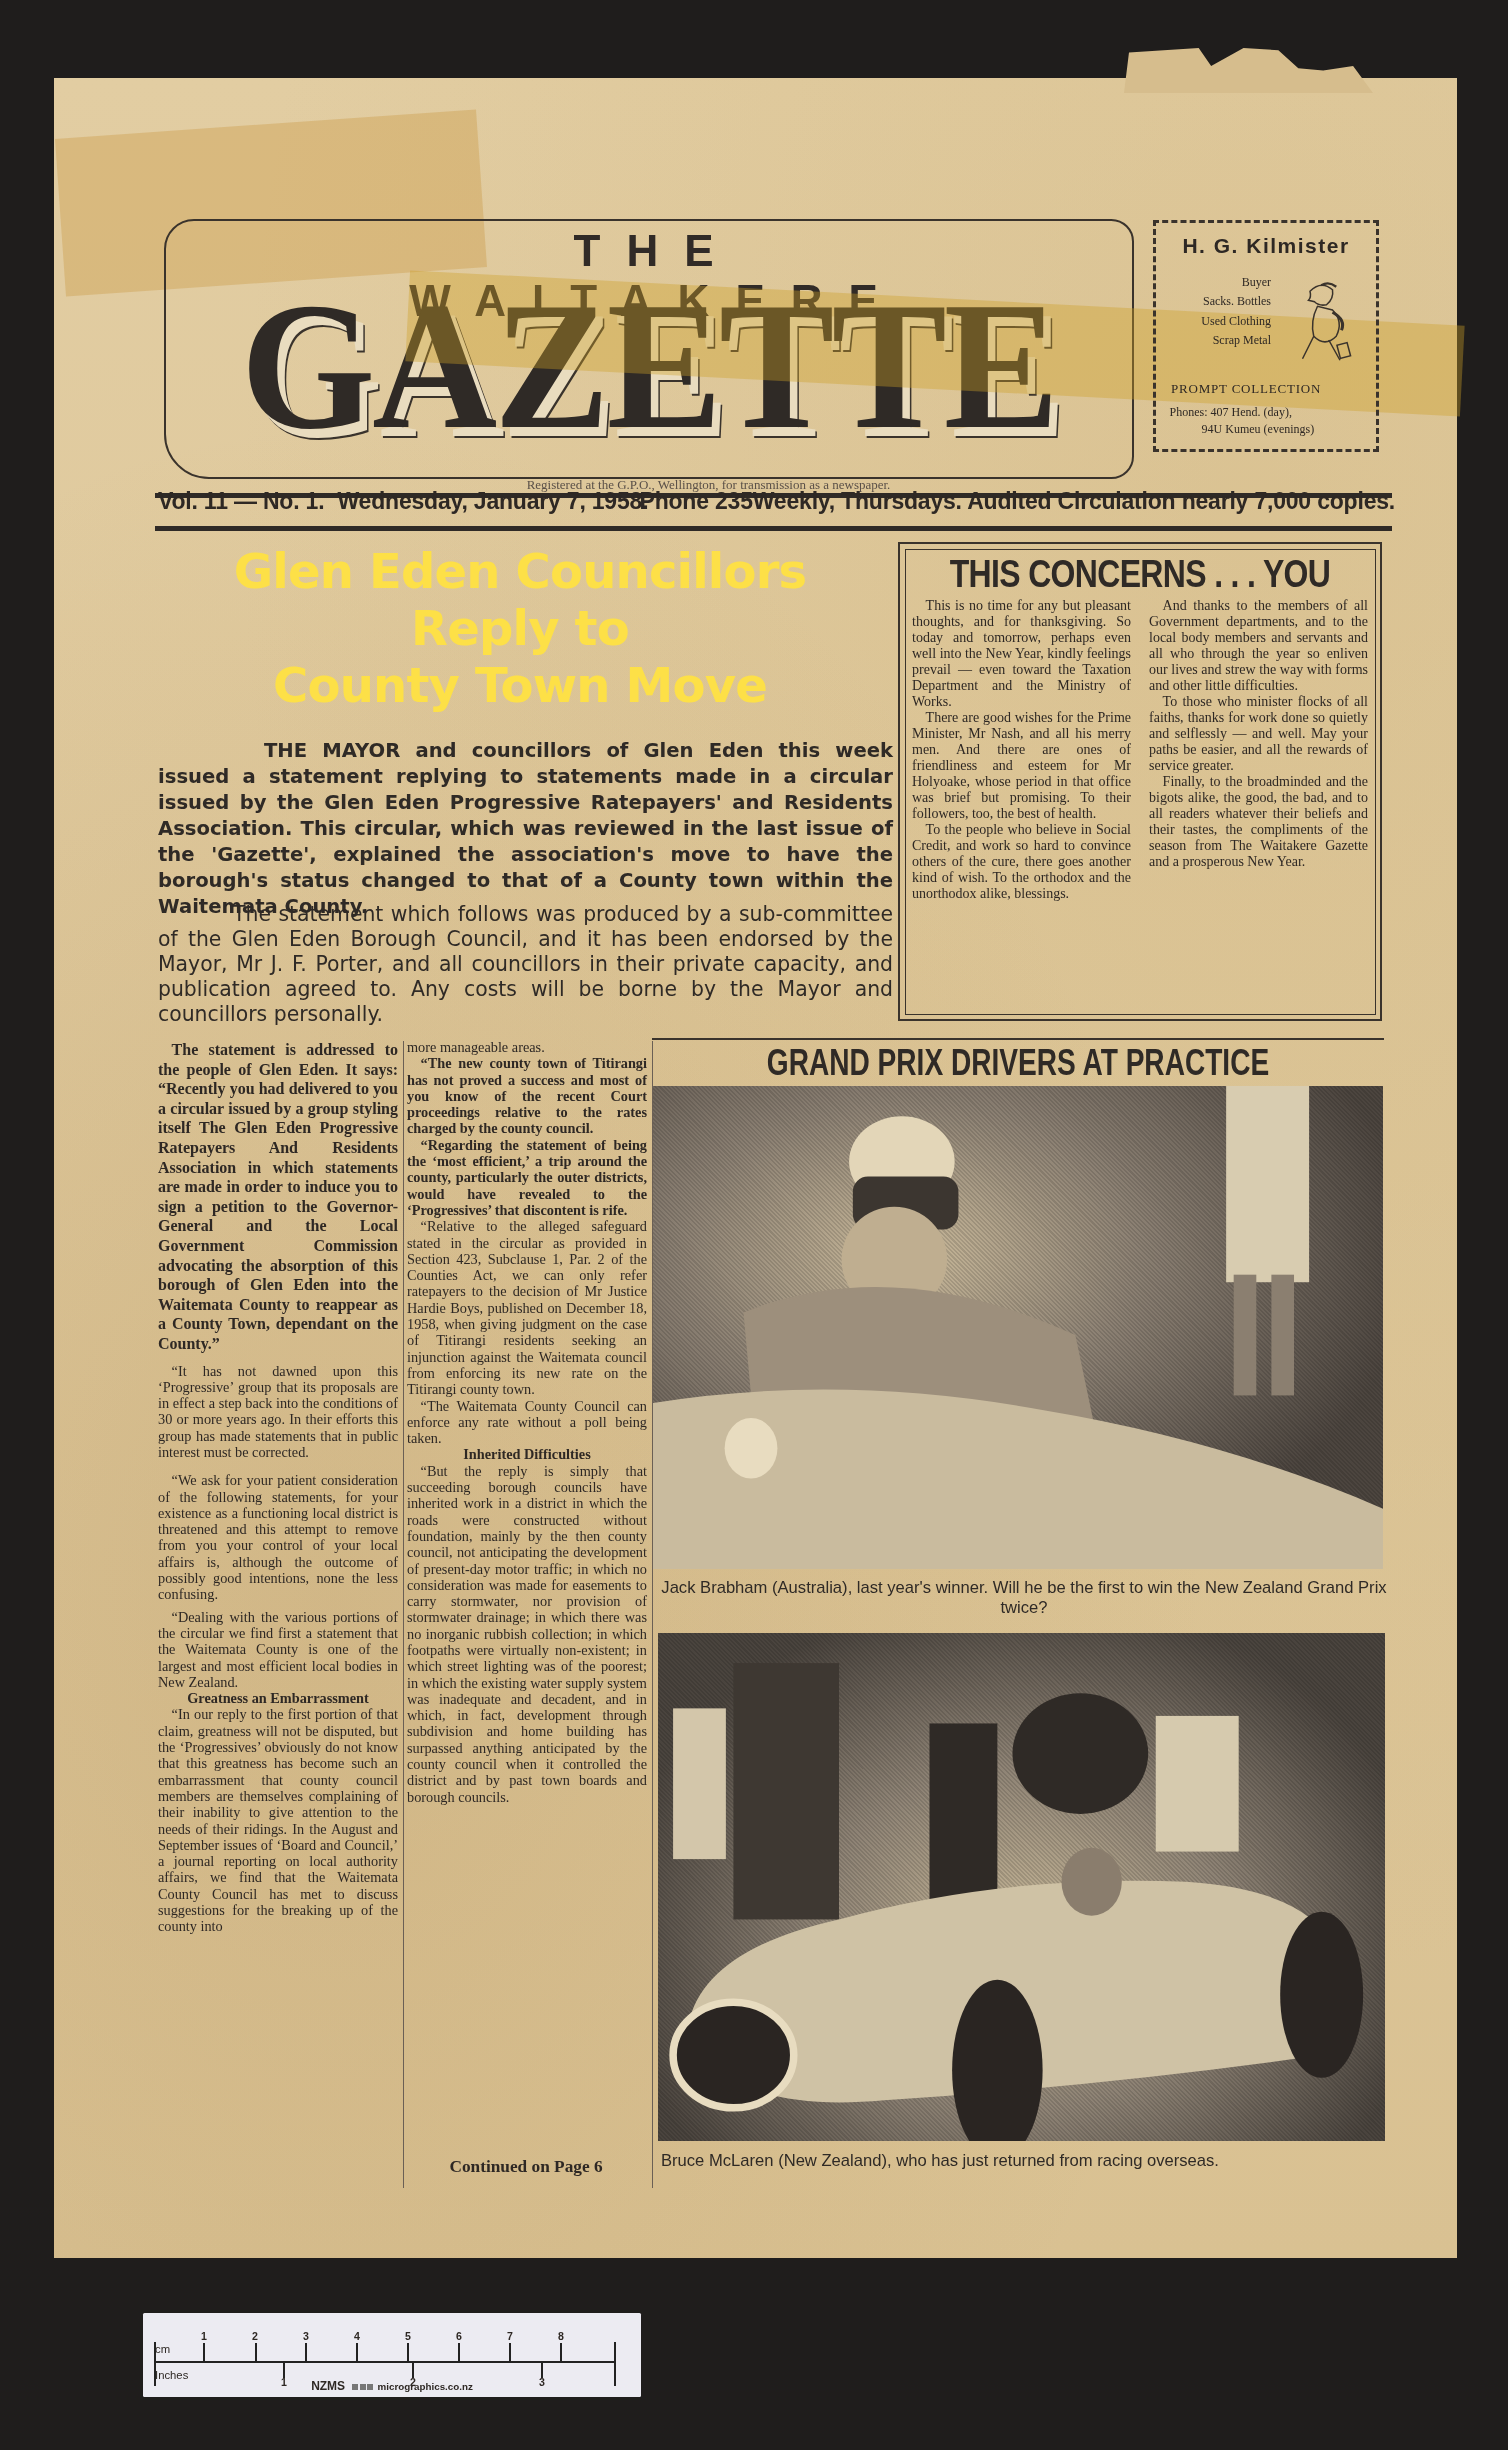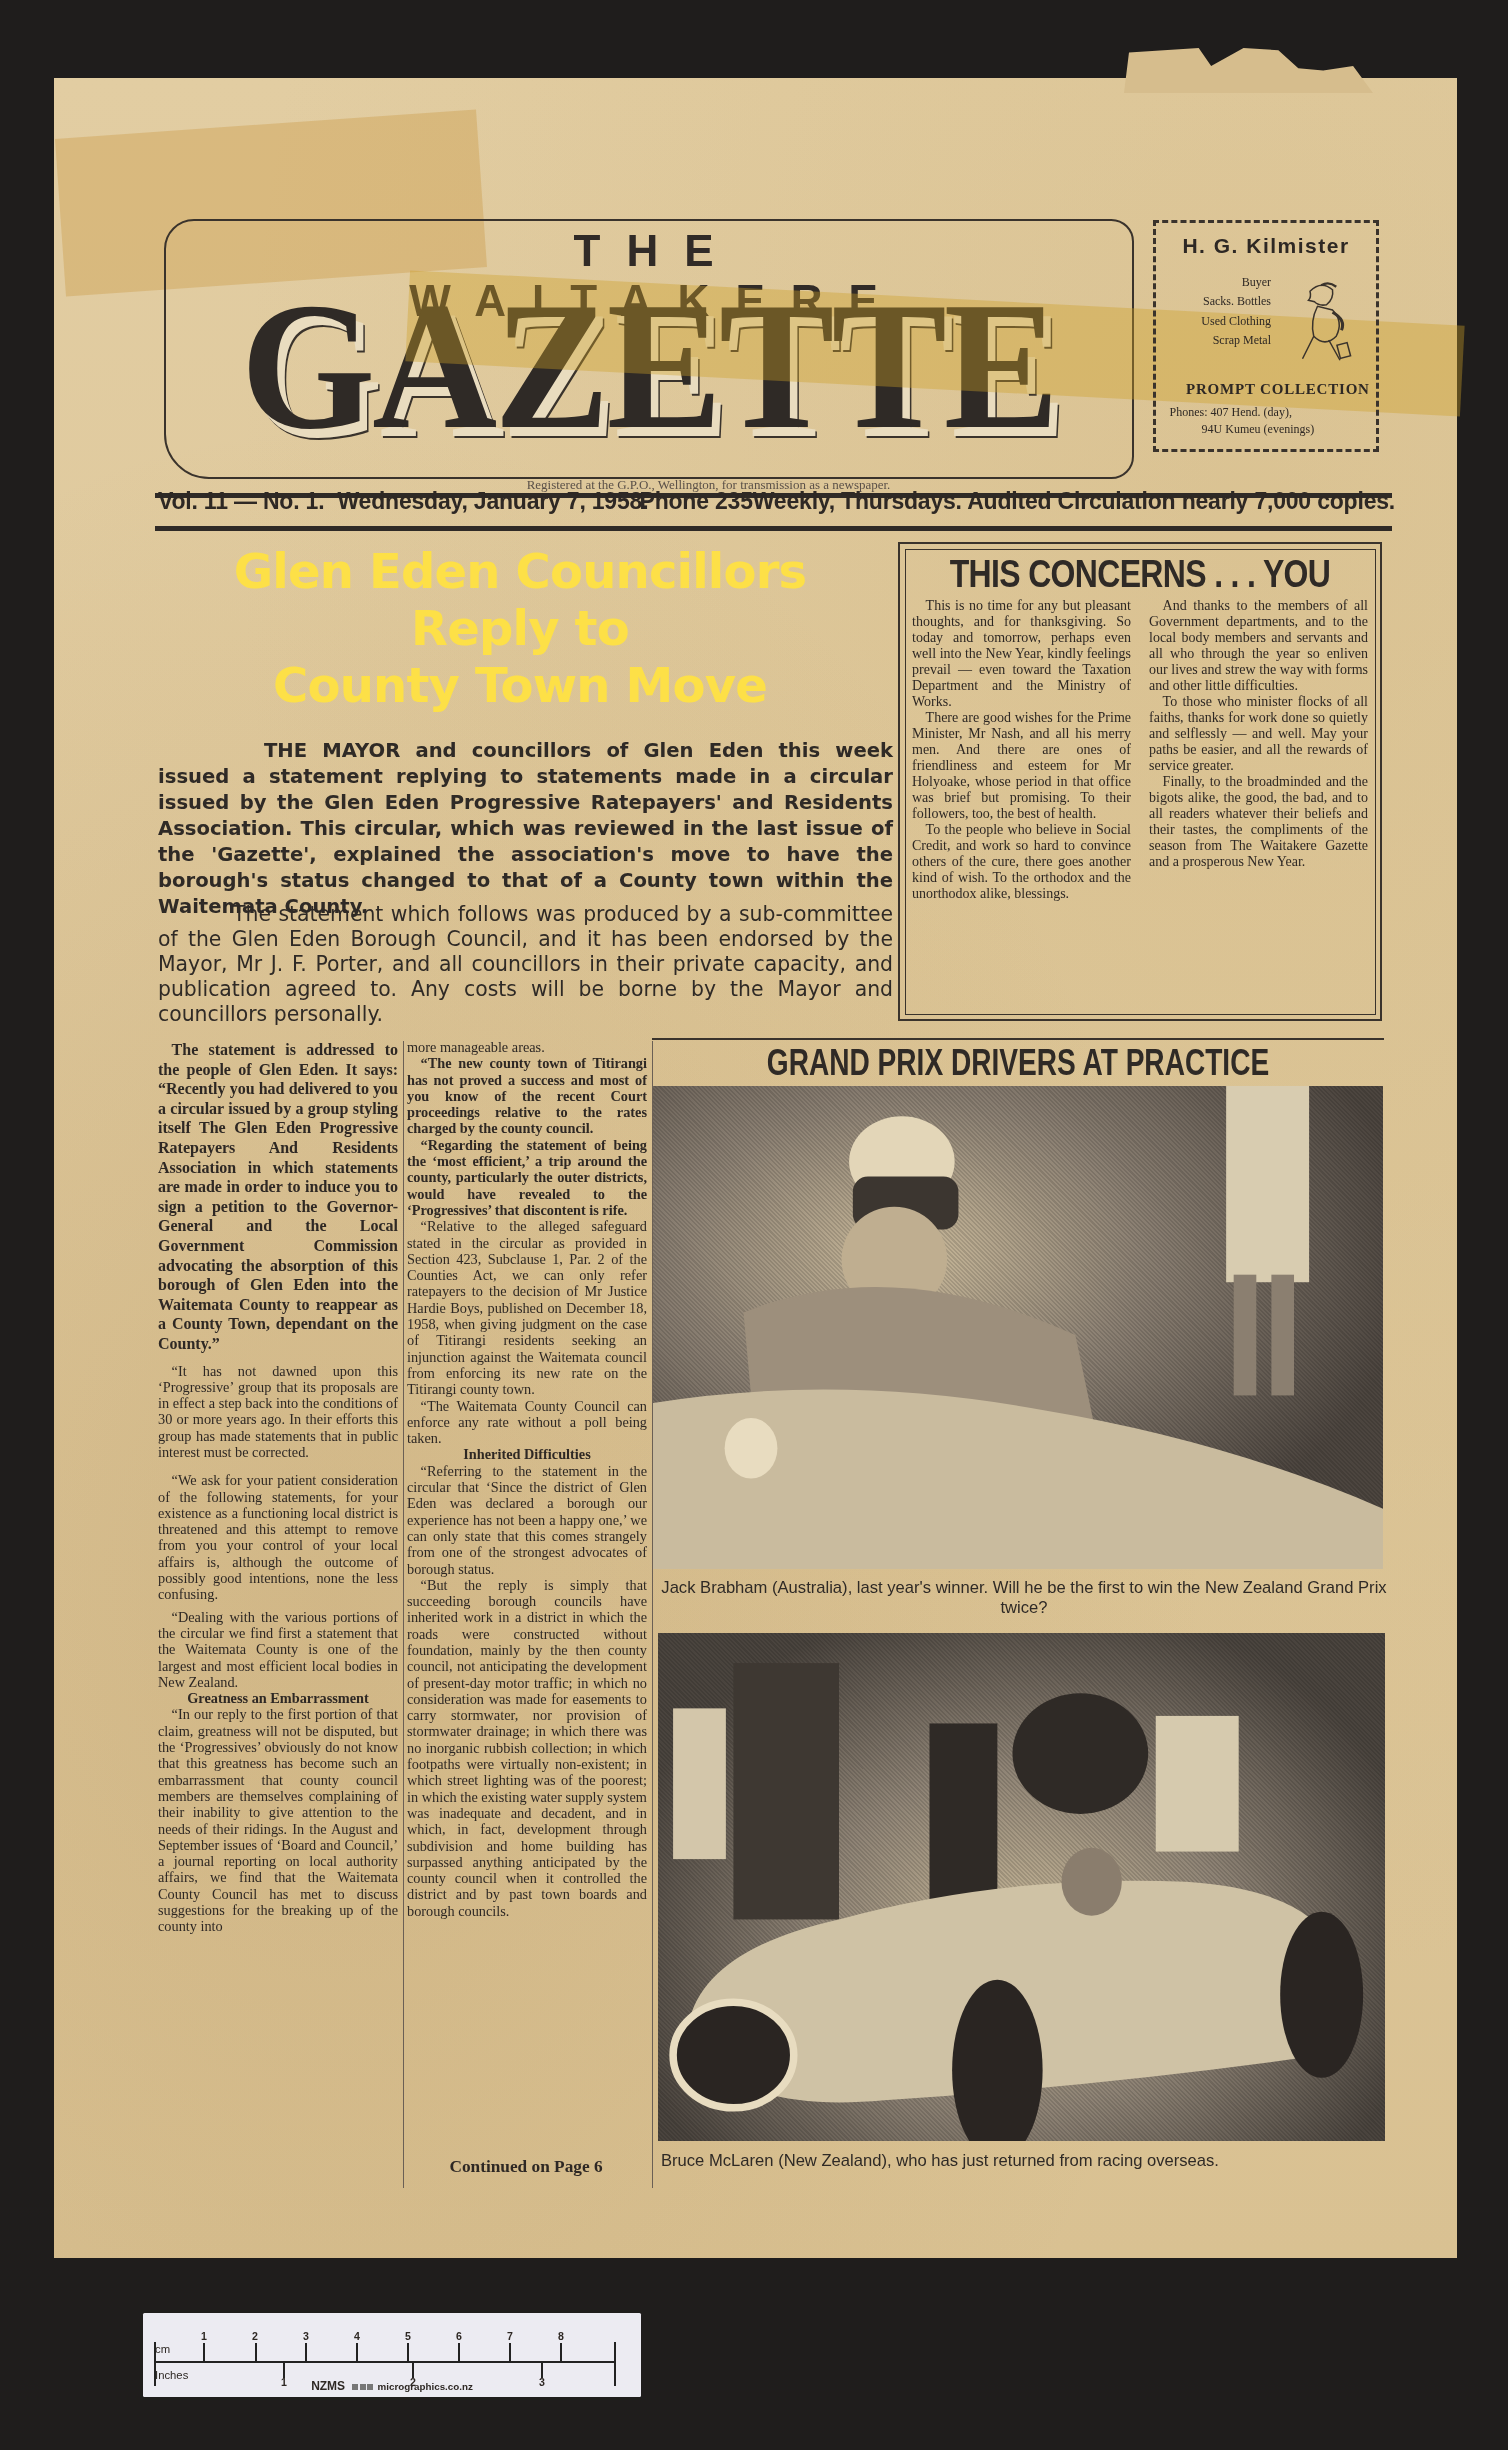--- a/index.html
+++ b/index.html
@@ -63,21 +63,21 @@
   .dl-phone { width:158px; }
 
   
   .ad-box {
     position:absolute; left:1153px; top:220px; width:226px; height:232px;
     border:3px dashed #3a332c; box-sizing:border-box; padding:10.6px 9px;
   }
   .ad-name { font-family:"Liberation Sans", sans-serif; font-weight:bold; font-size:21px; text-align:center; letter-spacing:1.5px; }
   .ad-lines { margin-top:15px; font-size:12px; line-height:19.6px; width:106px; text-align:right; }
   .ad-figure { position:absolute; right:21px; top:53px; width:75px; height:98px; }
-  .ad-prompt { position:absolute; left:30px; top:158px; font-weight:bold; font-size:15px; letter-spacing:0.8px; }
+  .ad-prompt { position:absolute; left:15px; top:158px; font-weight:normal; font-size:13px; letter-spacing:0.8px; }
   .ad-phones { position:absolute; left:13.6px; top:181px; font-size:12px; line-height:16.6px; }
   .ad-phones .l2 { padding-left:32px; }
 
   
   .headline {
     position:absolute; left:158px; top:543px; width:724px; text-align:center;
     font-family:"DejaVu Sans", sans-serif; font-weight:bold; font-size:48px; line-height:57px;
     color:#fde047; letter-spacing:-0.8px;
   }
   .standfirst {
@@ -248,21 +248,20 @@
 </div>
 <div class="col-divider" style="left:403px; top:1041px; height:1147px;"></div>
 
 <div class="col col-2">
   <p style="text-indent:0">more manageable areas.</p>
   <p class="bold">“The new county town of Titirangi has not proved a success and most of you know of the recent Court proceedings relative to the rates charged by the county council.</p>
   <p class="bold">“Regarding the statement of being the ‘most efficient,’ a trip around the county, particularly the outer districts, would have revealed to the ‘Progressives’ that discontent is rife.</p>
   <p>“Relative to the alleged safeguard stated in the circular as provided in Section 423, Subclause 1, Par. 2 of the Counties Act, we can only refer ratepayers to the decision of Mr Justice Hardie Boys, published on December 18, 1958, when giving judgment on the case of Titirangi residents seeking an injunction against the Waitemata council from enforcing its new rate on the Titirangi county town.</p>
   <p>“The Waitemata County Council can enforce any rate without a poll being taken.</p>
   <p class="subhead">Inherited Difficulties</p>
-  <p>“Referring to the statement in the circular that ‘Since the district of Glen Eden was declared a borough our experience has not been a happy one,’ we can only state that this comes strangely from one of the strongest advocates of borough status.</p>
   <p>“But the reply is simply that succeeding borough councils have inherited work in a district in which the roads were constructed without foundation, mainly by the then county council, not anticipating the development of present-day motor traffic; in which no consideration was made for easements to carry stormwater, nor provision of stormwater drainage; in which there was no inorganic rubbish collection; in which footpaths were virtually non-existent; in which street lighting was of the poorest; in which the existing water supply system was inadequate and decadent, and in which, in fact, development through subdivision and home building has surpassed anything anticipated by the county council when it controlled the district and by past town boards and borough councils.</p>
 </div>
 <div class="continued">Continued on Page 6</div>
 <div class="col-divider" style="left:652px; top:1041px; height:1147px;"></div>
 
 <div class="gp-rule"></div>
 <div class="gp-title">GRAND PRIX DRIVERS AT PRACTICE</div>
 
 <div class="photo photo-1">
   <svg viewBox="0 0 968 640" preserveAspectRatio="none">

